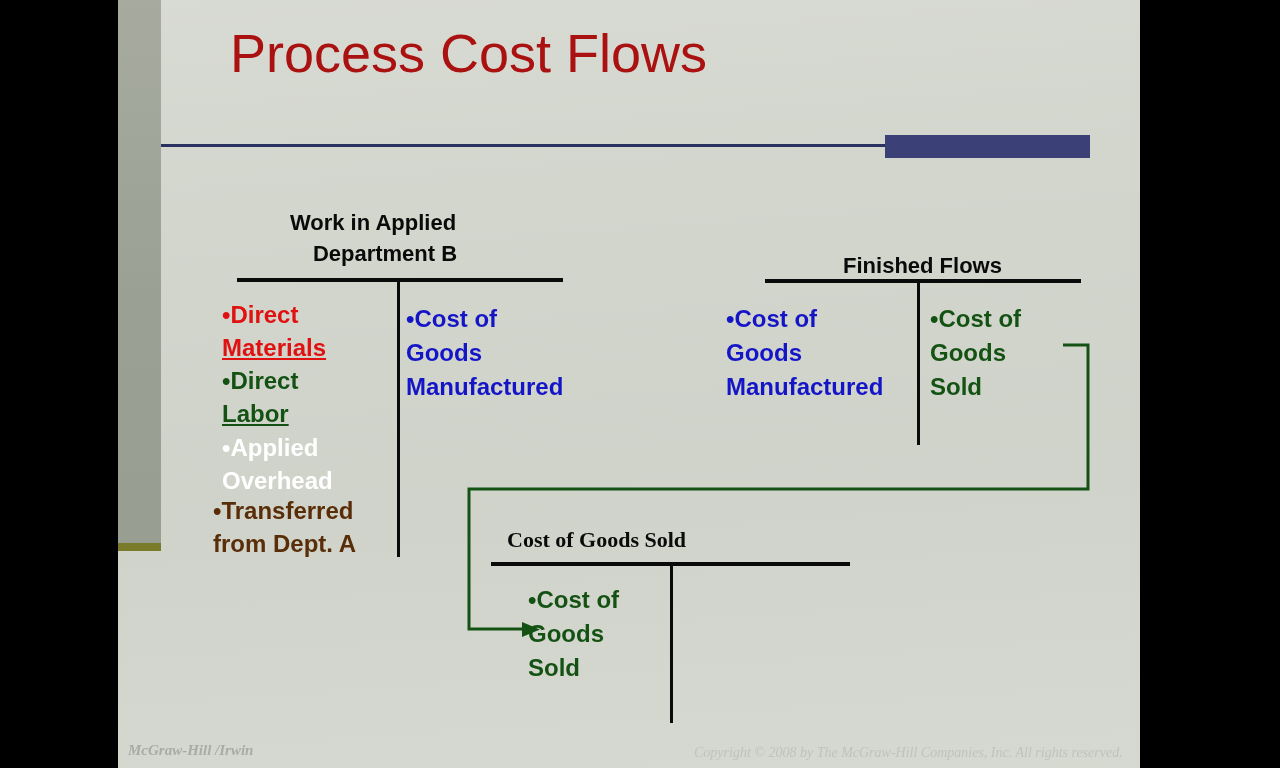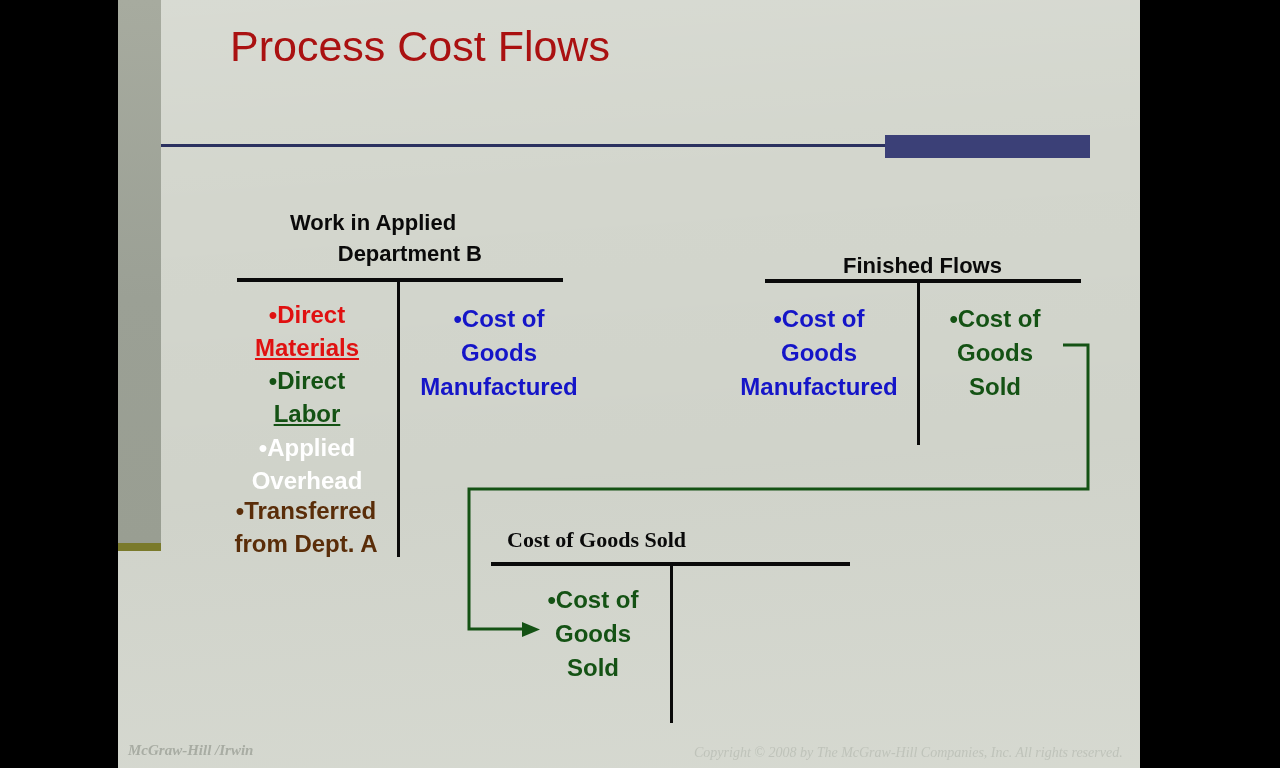--- a/index.html
+++ b/index.html
@@ -52,21 +52,21 @@
   .left-band-foot {
     position: absolute;
     left: 118px; top: 543px;
     width: 43px; height: 8px;
     background: #7a7a2b;
   }
   
   .title {
     position: absolute;
     left: 230px; top: 22px;
-    font-size: 43px;
+    font-size: 54px;
     font-weight: 400;
     color: #aa1111;
     letter-spacing: 0px;
     white-space: nowrap;
   }
   .subtitle {
     position: absolute;
     left: 228px; top: 84px;
     font-size: 33px;
     font-weight: 400;
@@ -106,21 +106,21 @@
   .t-vline {
     position: absolute;
     background: #0a0a0a;
     width: 3px;
   }
   .t-entry {
     position: absolute;
     font-weight: bold;
     font-size: 24px;
     line-height: 34px;
-    text-align: center;
+    text-align: left;
     white-space: nowrap;
   }
   .c-red    { color: #e01111; }
   .c-green  { color: #145214; }
   .c-purple { color: #ffffff; }
   .c-brown  { color: #5a2d09; }
   .c-blue   { color: #1515c8; }
   
   .connector-layer {
     position: absolute;
@@ -161,21 +161,21 @@
   <div class="left-band"></div>
   <div class="left-band-foot"></div>
 
   <div class="title">Process Cost Flows</div>
 
   <div class="header-rule"></div>
   <div class="header-block"></div>
 
   <div class="t-account">
     <div class="t-title" style="left:258px; top:210px; width:230px;">Work in Applied</div>
-    <div class="t-title" style="left:252px; top:241px; width:230px;text-align:right;">Department B</div>
+    <div class="t-title" style="left:270px; top:241px; width:230px;">Department B</div>
     <div class="t-hline" style="left:237px; top:278px; width:326px;"></div>
     <div class="t-vline" style="left:397px; top:279px; height:278px;"></div>
 
     <div class="t-entry c-red" style="left:222px; top:298px; width:170px;">•Direct</div>
     <div class="t-entry c-red" style="left:222px; top:331px; width:170px;text-decoration:underline;">Materials</div>
 
     <div class="t-entry c-green" style="left:222px; top:364px; width:170px;">•Direct</div>
     <div class="t-entry c-green" style="left:222px; top:397px; width:170px;text-decoration:underline;">Labor</div>
 
     <div class="t-entry c-purple" style="left:222px; top:431px; width:170px;">•Applied</div>

